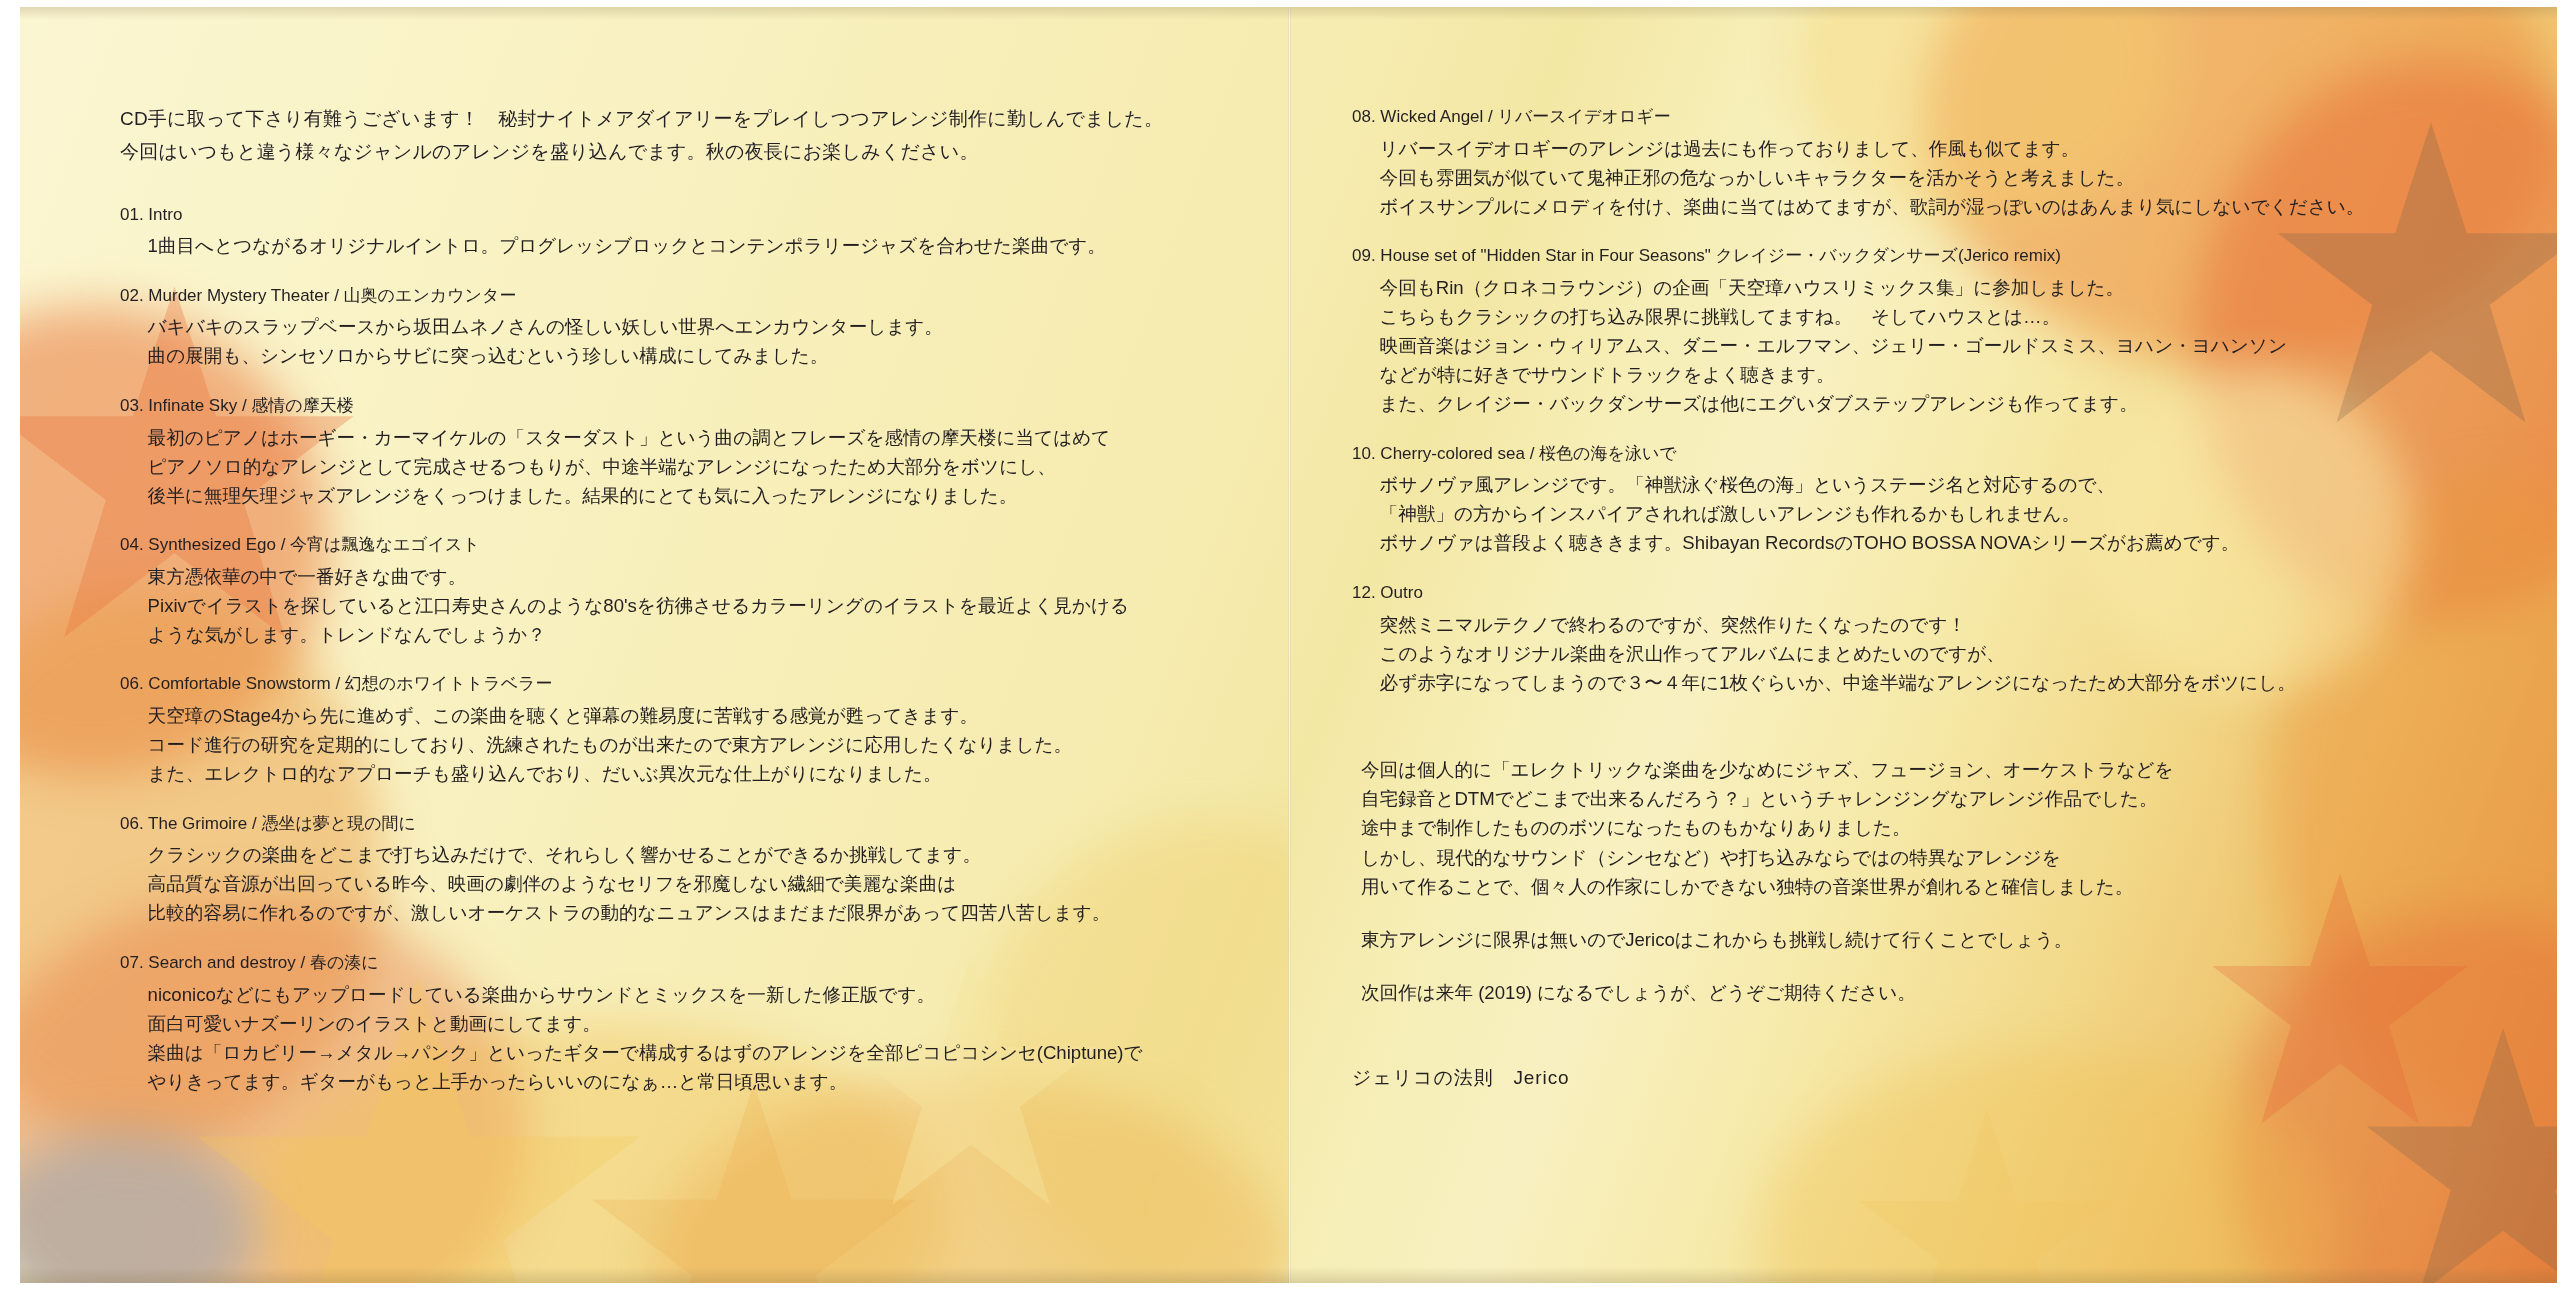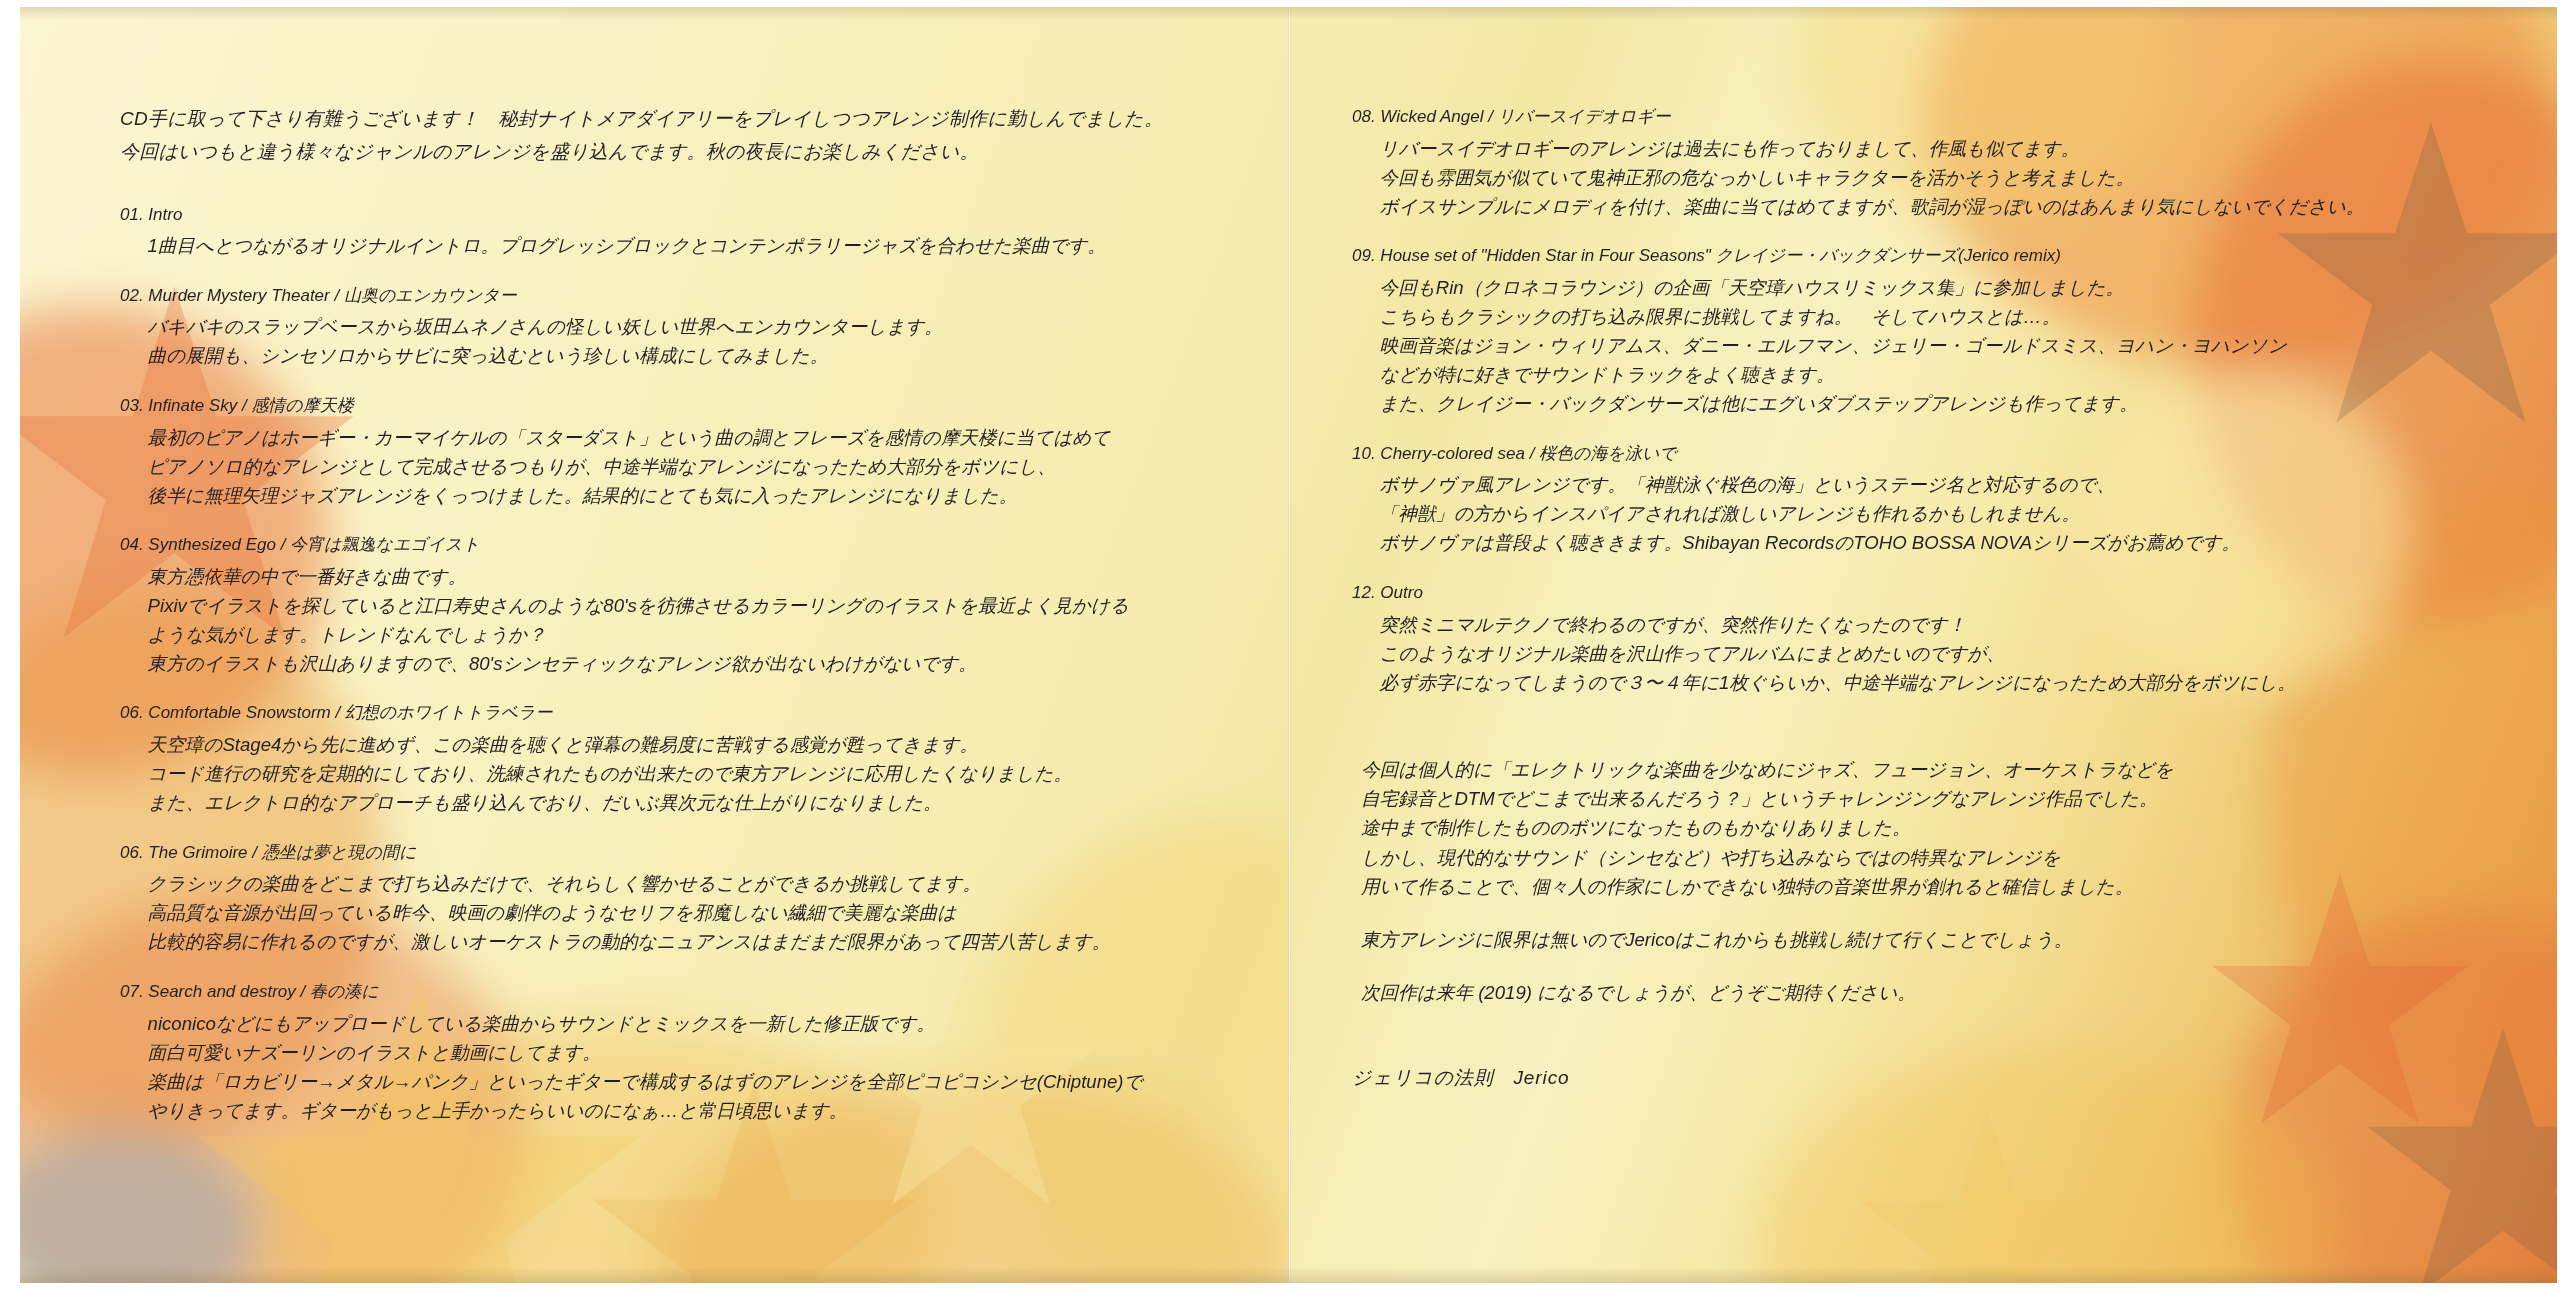--- a/index.html
+++ b/index.html
@@ -63,21 +63,20 @@
   }
   .edge-shadow-bottom {
     position: absolute; left:0; bottom:0; width:100%; height:16.3px;
     background: linear-gradient(to top, rgba(120,100,60,.22), rgba(120,100,60,0));
   }
 
   
   .col {
     position: absolute;
     z-index: 5;
-    font-style: italic;
   }
   .col.left  { left: 100px; top: 98px; width: 1114px; }
   .col.right { left: 1332px; top: 98px; width: 1151px; }
 
   .para {
     color: #231f20;
     line-height: 1.52;
     margin: 0 0 18px 0;
     font-size: 19px;
     letter-spacing: 0.2px;
@@ -207,21 +206,20 @@
           <div class="line">後半に無理矢理ジャズアレンジをくっつけました。結果的にとても気に入ったアレンジになりました。</div>
         </div>
       </div>
 
       <div class="track">
         <p class="track-title">04. Synthesized Ego / 今宵は飄逸なエゴイスト</p>
         <div class="track-lines">
           <div class="line">東方憑依華の中で一番好きな曲です。</div>
           <div class="line">Pixivでイラストを探していると江口寿史さんのような80'sを彷彿させるカラーリングのイラストを最近よく見かける</div>
           <div class="line">ような気がします。トレンドなんでしょうか？</div>
-          <div class="line">東方のイラストも沢山ありますので、80'sシンセティックなアレンジ欲が出ないわけがないです。</div>
         </div>
       </div>
 
       <div class="track">
         <p class="track-title">06. Comfortable Snowstorm / 幻想のホワイトトラベラー</p>
         <div class="track-lines">
           <div class="line">天空璋のStage4から先に進めず、この楽曲を聴くと弾幕の難易度に苦戦する感覚が甦ってきます。</div>
           <div class="line">コード進行の研究を定期的にしており、洗練されたものが出来たので東方アレンジに応用したくなりました。</div>
           <div class="line">また、エレクトロ的なアプローチも盛り込んでおり、だいぶ異次元な仕上がりになりました。</div>
         </div>

